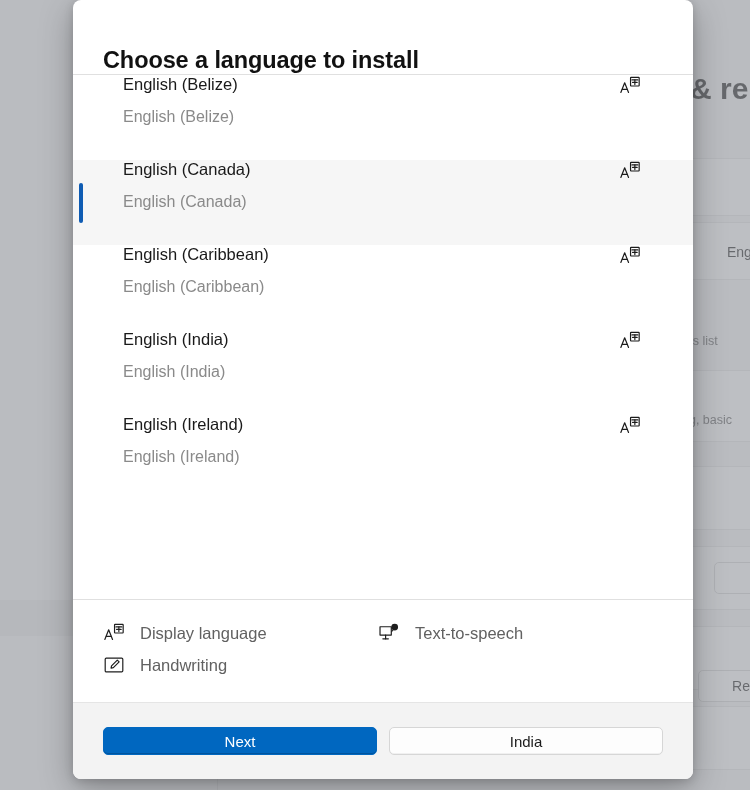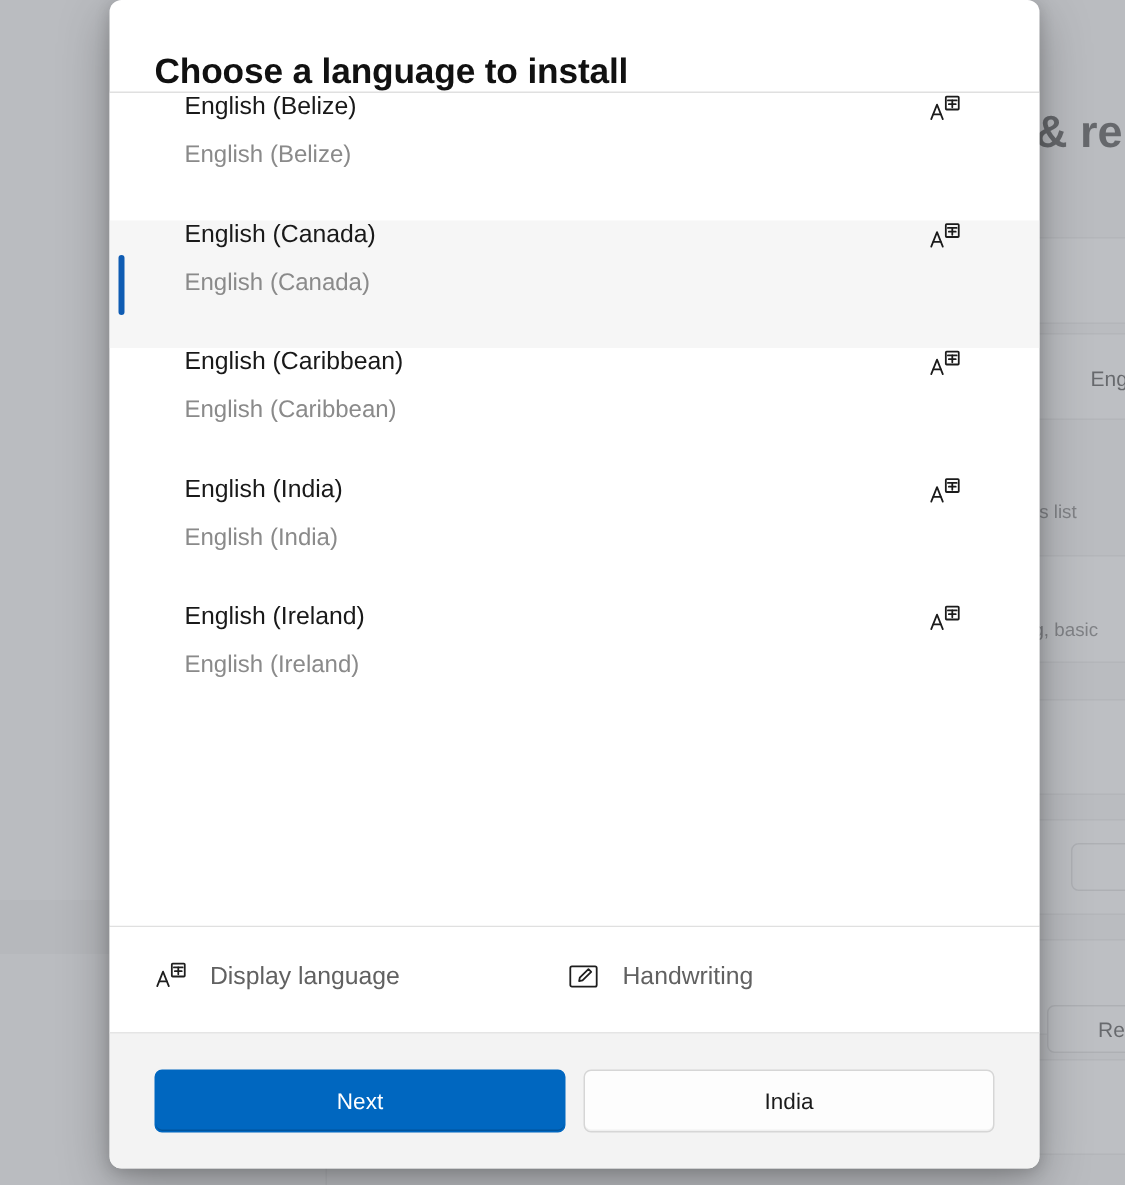--- a/index.html
+++ b/index.html
@@ -77,21 +77,21 @@
     position: absolute;
     left: 73px; top: 0px;
     width: 620px; height: 779px;
     background: #ffffff;
     border-radius: 8px;
     box-shadow: 0 10px 34px rgba(0,0,0,0.28), 0 2px 10px rgba(0,0,0,0.16);
     display: flex; flex-direction: column;
     overflow: hidden;
   }
 
-  .dlg-head { padding: 34px 30px 0 30px; }
+  .dlg-head { padding: 47px 30px 0 30px; }
   .dlg-title {
     font-size: 23.5px; font-weight: 600; color: #111111;
     letter-spacing: -0.1px;
   }
 
   .search-wrap { padding: 22px 30px 19px 30px; }
   .search-box {
     position: relative;
     height: 33px;
     background: #fbfbfb;
@@ -168,21 +168,21 @@
 
   
   .dlg-footer {
     background: #f3f3f3;
     border-top: 1px solid #e5e5e5;
     padding: 24px 30px;
     display: flex; gap: 12px;
   }
   .btn {
     flex: 1;
-    height: 42px;
+    height: 28px;
     border-radius: 5px;
     font-family: "Liberation Sans", sans-serif;
     font-size: 15px;
     display: flex; align-items: center; justify-content: center;
     cursor: default;
   }
   .btn-primary {
     background: #0067c0;
     border: 1px solid #0067c0;
     color: #ffffff;
@@ -364,20 +364,32 @@
             <line x1="3.6" y1="15.6" x2="8.9" y2="15.6" stroke-linecap="round"></line>
             <rect x="12.6" y="2.6" width="9.4" height="9.4" rx="0.6"></rect>
             <line x1="14.1" y1="5.4" x2="20.5" y2="5.4" stroke-linecap="round"></line>
             <line x1="17.3" y1="5.4" x2="17.3" y2="10.4" stroke-linecap="round"></line>
             <line x1="14.8" y1="8.1" x2="19.8" y2="8.1" stroke-linecap="round"></line>
           </svg>
         </span>
         <span class="lbl">Display language</span>
       </div>
 
+      <div class="legend-item">
+        <span class="ico">
+          <svg viewBox="0 0 24 24" fill="none" stroke="currentColor" stroke-width="1.3">
+            <path d="M2.2 5.2 h12.3 v9.1 h-12.3 z" stroke-linejoin="round"></path>
+            <line x1="8.3" y1="14.3" x2="8.3" y2="18.4" stroke-linecap="round"></line>
+            <line x1="5.3" y1="18.4" x2="11.3" y2="18.4" stroke-linecap="round"></line>
+            <circle cx="18.2" cy="5.5" r="3.7" fill="currentColor" stroke="none"></circle>
+            <path d="M15.6 8.4 L14.2 11.2 L17 9.6 Z" fill="currentColor" stroke="none"></path>
+          </svg>
+        </span>
+        <span class="lbl">Text-to-speech</span>
+      </div>
 
 
       <div class="legend-item">
         <span class="ico">
           <svg viewBox="0 0 24 24" fill="none" stroke="currentColor" stroke-width="1.3">
             <rect x="2.4" y="4.6" width="19.2" height="14.8" rx="1.2"></rect>
             <path d="M15.6 6.6 L17.6 8.6 L11.3 14.9 L8.8 15.4 L9.3 12.9 Z" stroke-linejoin="round"></path>
           </svg>
         </span>
         <span class="lbl">Handwriting</span>

